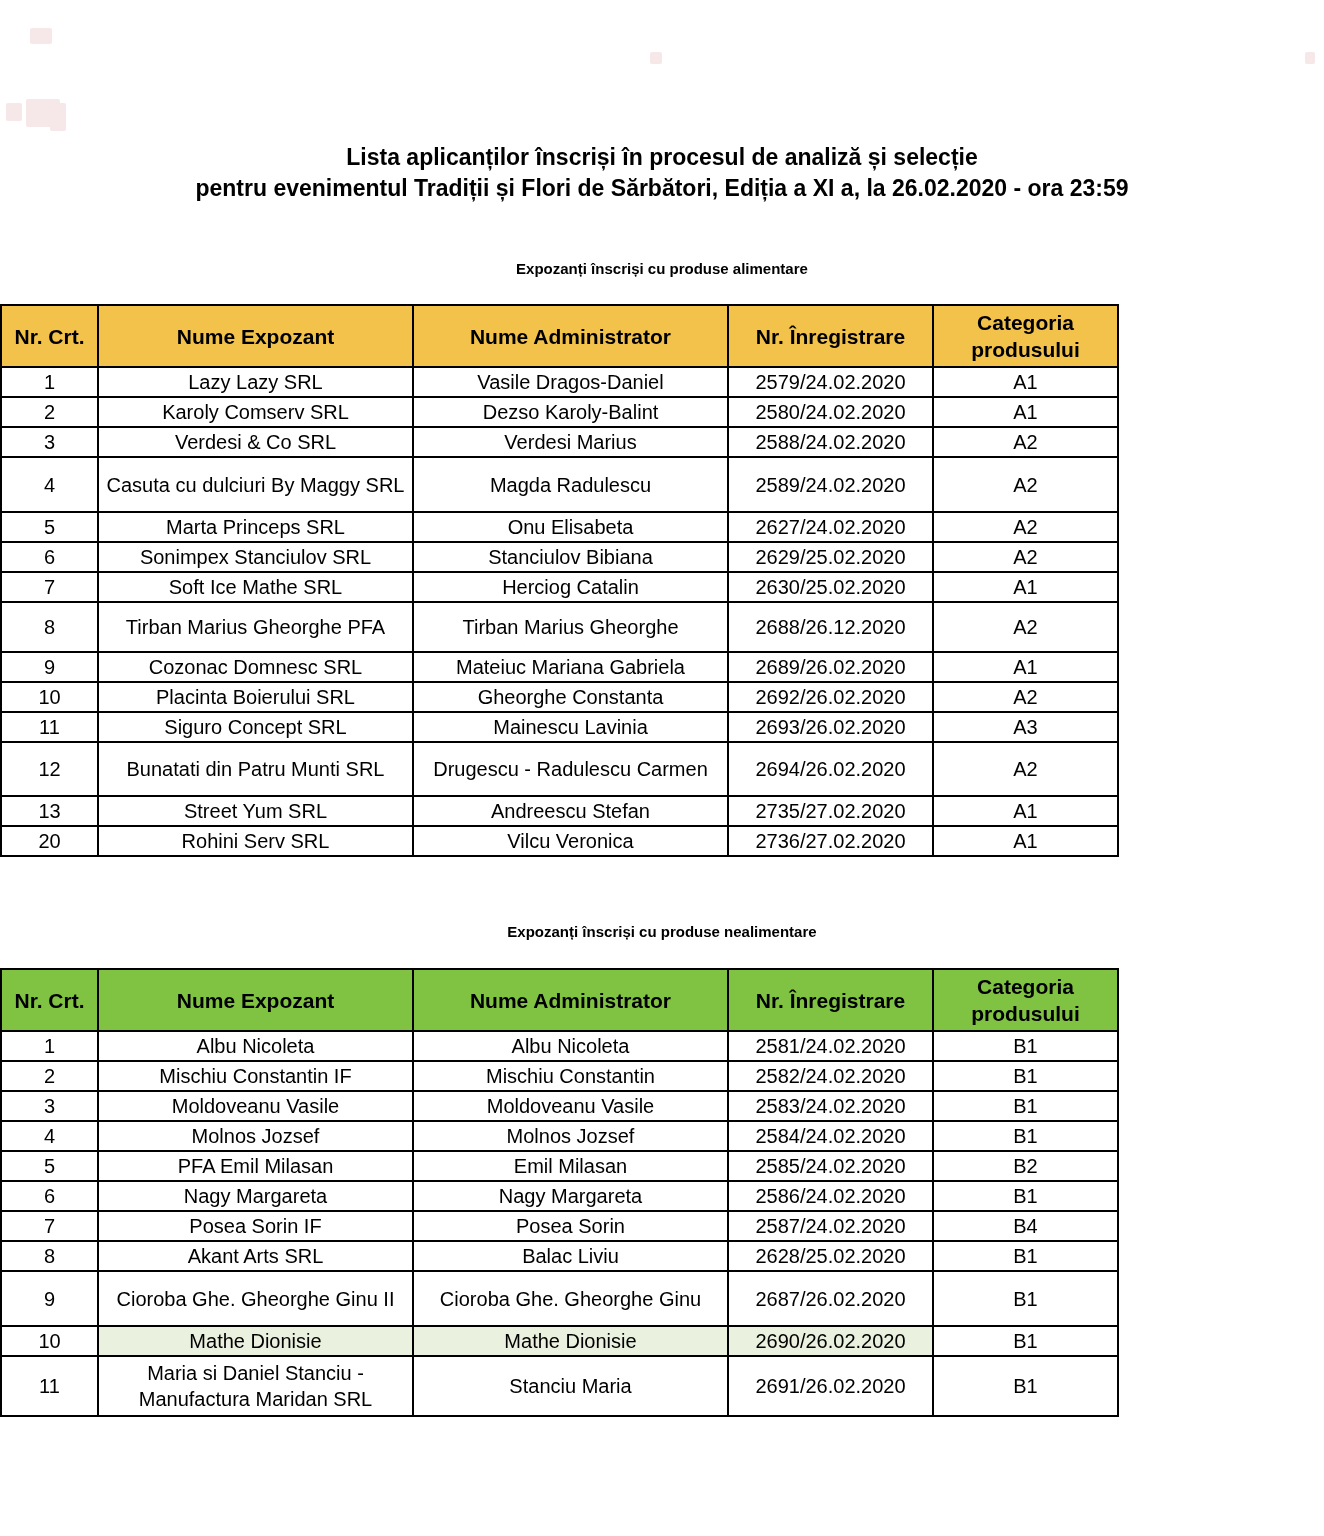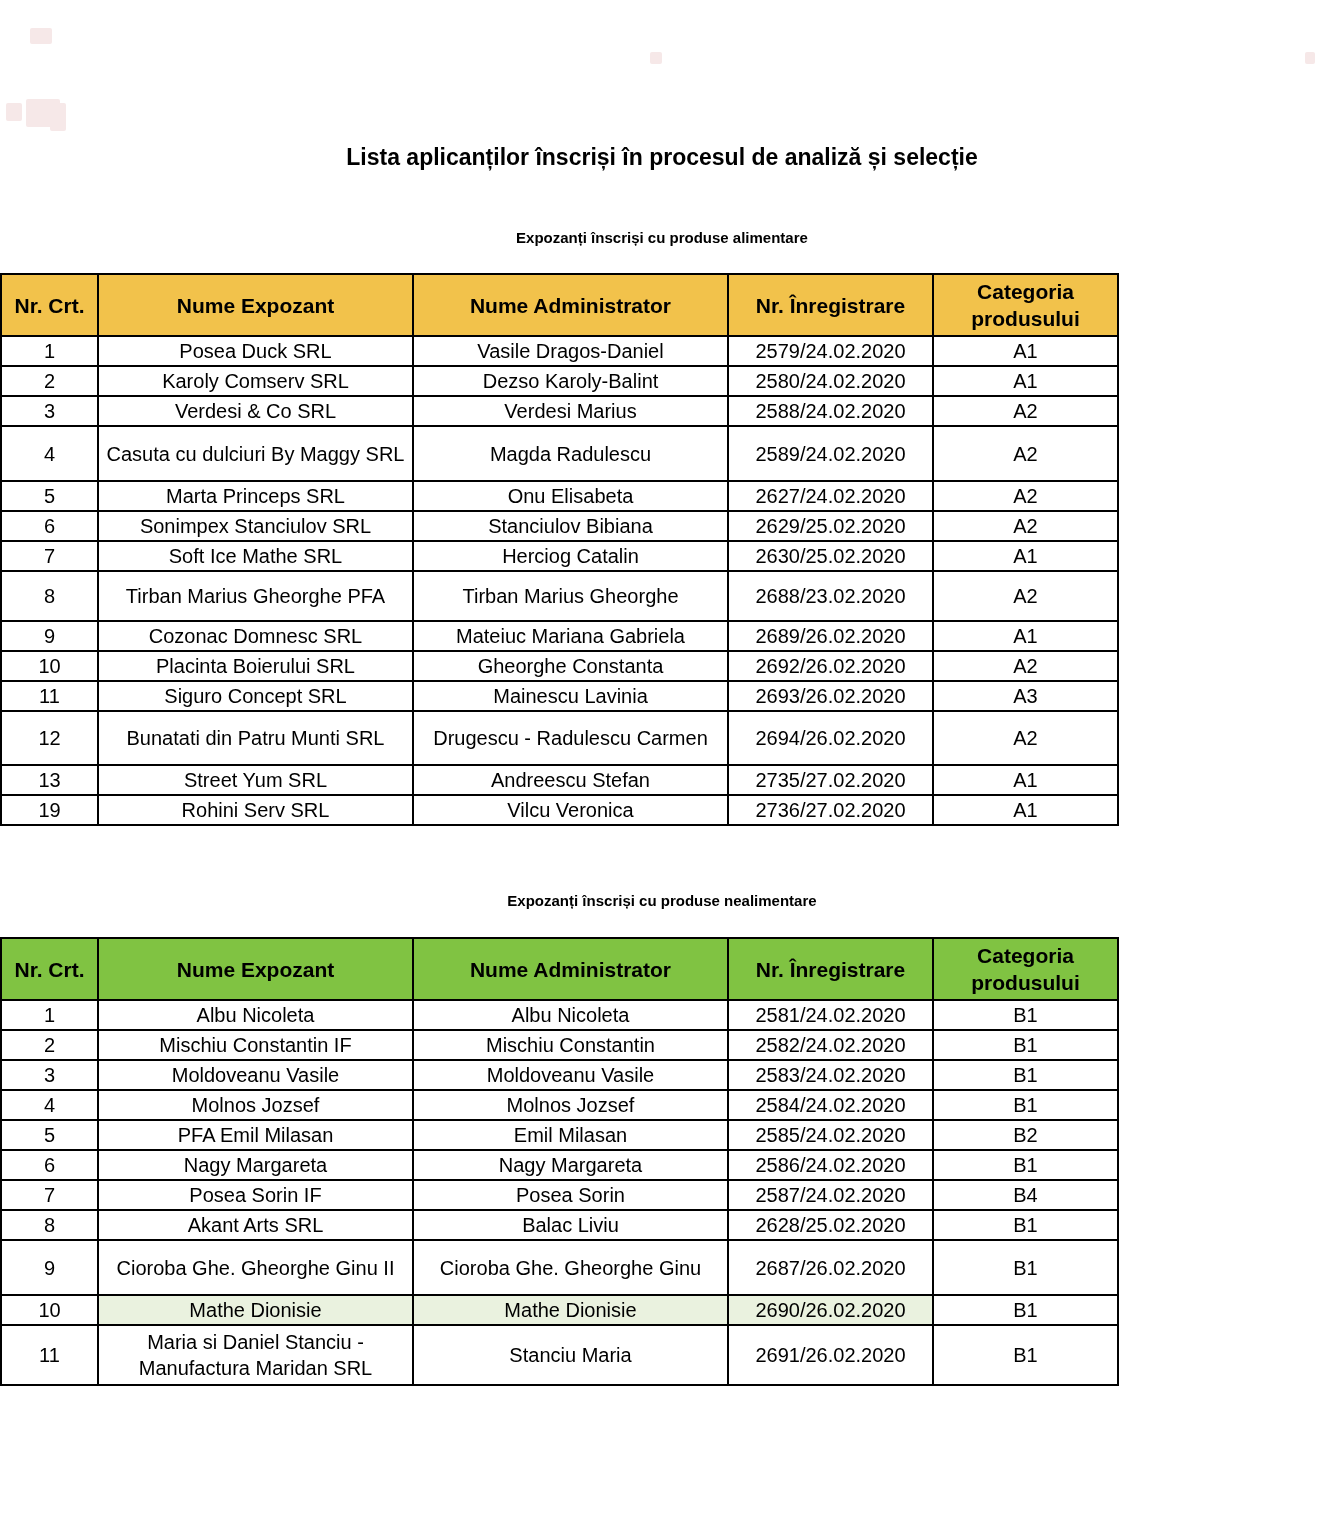--- a/index.html
+++ b/index.html
@@ -92,20 +92,21 @@
 
   <div class="artifact a1"></div>
   <div class="artifact a2"></div>
   <div class="artifact a3"></div>
   <div class="artifact a4"></div>
   <div class="artifact a5"></div>
   <div class="artifact a6"></div>
 
   <div class="doc-title">
     <div>Lista aplicanților înscriși în procesul de analiză și selecție</div>
+    <div>pentru evenimentul Tradiții și Flori de Sărbători, Ediția a XI a, la 26.02.2020 - ora 23:59</div>
   </div>
 
   <div class="section-heading heading-1">Expozanți înscriși cu produse alimentare</div>
 
   <table class="list t1">
     <colgroup>
       <col class="col-nr">
         <col class="col-expo">
         <col class="col-admin">
         <col class="col-reg">
@@ -116,21 +117,21 @@
         <th>Nr. Crt.</th>
         <th>Nume Expozant</th>
         <th>Nume Administrator</th>
         <th>Nr. Înregistrare</th>
         <th>Categoria produsului</th>
       </tr>
     </thead>
     <tbody>
         <tr>
           <td>1</td>
-          <td>Posea Duck SRL</td>
+          <td>Lazy Lazy SRL</td>
           <td>Vasile Dragos-Daniel</td>
           <td>2579/24.02.2020</td>
           <td>A1</td>
         </tr>
         <tr>
           <td>2</td>
           <td>Karoly Comserv SRL</td>
           <td>Dezso Karoly-Balint</td>
           <td>2580/24.02.2020</td>
           <td>A1</td>
@@ -167,21 +168,21 @@
           <td>7</td>
           <td>Soft Ice Mathe SRL</td>
           <td>Herciog Catalin</td>
           <td>2630/25.02.2020</td>
           <td>A1</td>
         </tr>
         <tr>
           <td>8</td>
           <td>Tirban Marius Gheorghe PFA</td>
           <td>Tirban Marius Gheorghe</td>
-          <td>2688/23.02.2020</td>
+          <td>2688/26.12.2020</td>
           <td>A2</td>
         </tr>
         <tr>
           <td>9</td>
           <td>Cozonac Domnesc SRL</td>
           <td>Mateiuc Mariana Gabriela</td>
           <td>2689/26.02.2020</td>
           <td>A1</td>
         </tr>
         <tr>
@@ -206,21 +207,21 @@
           <td>A2</td>
         </tr>
         <tr>
           <td>13</td>
           <td>Street Yum SRL</td>
           <td>Andreescu Stefan</td>
           <td>2735/27.02.2020</td>
           <td>A1</td>
         </tr>
         <tr>
-          <td>19</td>
+          <td>20</td>
           <td>Rohini Serv SRL</td>
           <td>Vilcu Veronica</td>
           <td>2736/27.02.2020</td>
           <td>A1</td>
         </tr>
       </tbody>
   </table>
 
   <div class="section-heading heading-2">Expozanți înscriși cu produse nealimentare</div>
 

